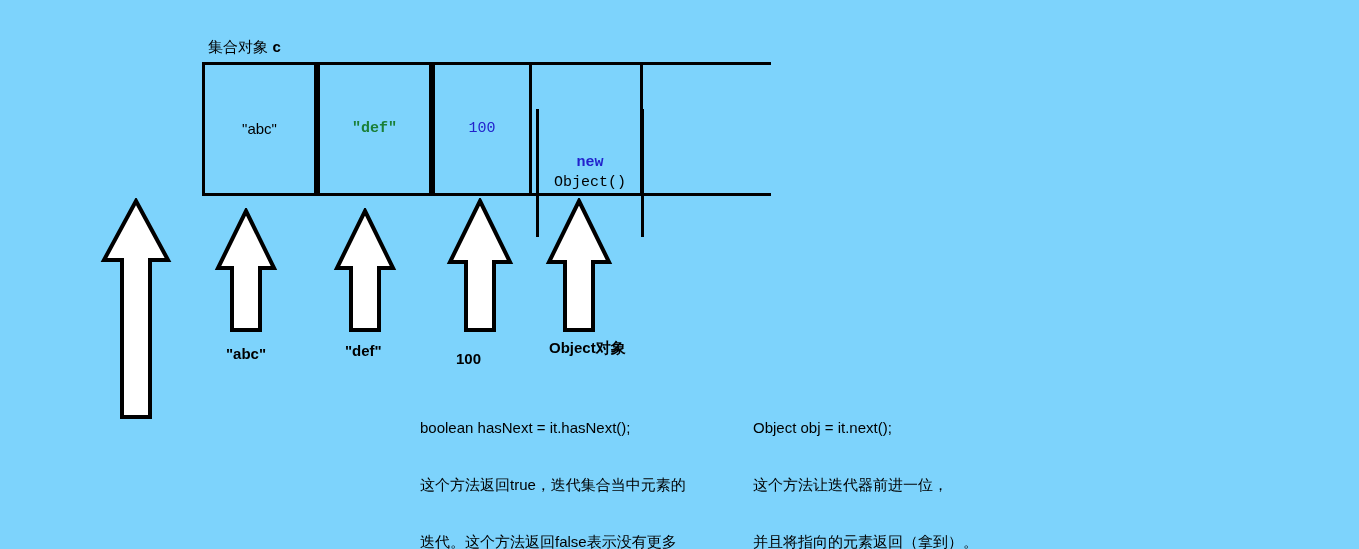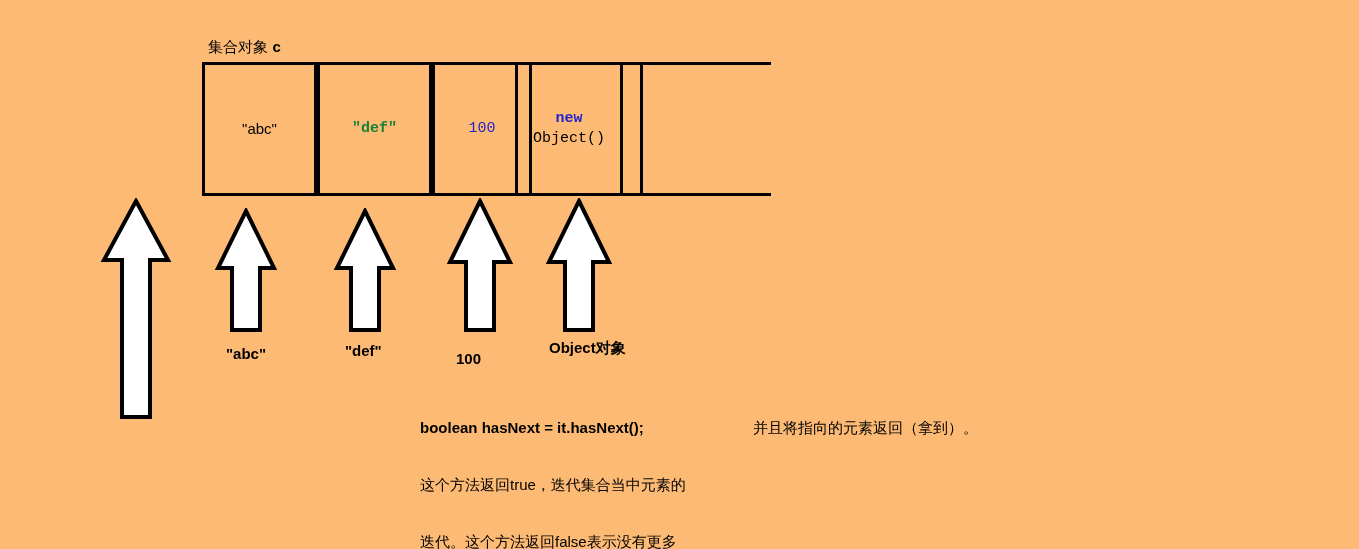--- a/index.html
+++ b/index.html
@@ -8,21 +8,21 @@
     background: #ffffff;
   }
   body {
     font-family: "Liberation Sans", sans-serif;
   }
   #canvas {
     position: relative;
     width: 1359px;
     height: 549px;
     overflow: hidden;
-    background: #fdba74;
+    background: #7dd3fc;
   }
   .lbl {
     position: absolute;
     white-space: pre;
   }
 
   
   .coll-label {
     left: 208px;
     top: 38px;
@@ -58,21 +58,21 @@
     justify-content: center;
   }
   .cell-txt {
     font-size: 15px;
     text-align: center;
     line-height: 1.35;
   }
   .c1 { left: 0px;   width: 115px; }
   .c2 { left: 115px; width: 115px; }
   .c3 { left: 230px; width: 100px; }
-  .c4 { left: 313px; width: 108px; }
+  .c4 { left: 334px; width: 108px; margin-top: 44px; }
   .c5 { left: 438px; width: 131px; border-right: none; border-left: 3px solid #000; }
 
   .mono { font-family: "Liberation Mono", monospace; }
   .grn  { color: #1a7f37; font-weight: 700; }
   .blu  { color: #2222cc; }
   .kw   { color: #2222cc; font-weight: 700; }
   .blk  { color: #000; }
 
   
   .arrow svg { display: block; }
@@ -87,21 +87,21 @@
 
   
   .para {
     position: absolute;
     font-size: 15px;
     color: #000;
     line-height: 1.9;
     white-space: pre-line;
   }
   .para .hd {
-    font-weight: 700;
+    font-weight: 400;
   }
   .para .indent1 {
     display: block;
   }
 </style>
 </head>
 <body>
 
 <div id="canvas">
 
@@ -162,16 +162,18 @@
   </div>
 
   <div class="para" style="left:420px; top:385px; width:320px;">
     <span class="hd indent1">boolean hasNext = it.hasNext();</span>
     <span class="indent1">这个方法返回true，迭代集合当中元素的</span>
     <span class="indent1">迭代。这个方法返回false表示没有更多</span>
     
   </div>
 
   <div class="para" style="left:753px; top:385px; width:330px;">
+    <span class="hd indent1">Object obj = it.next();</span>
+    <span class="indent1">这个方法让迭代器前进一位，</span>
     <span class="indent1">并且将指向的元素返回（拿到）。</span>
   </div>
 
 </div>
 
 </body></html>

